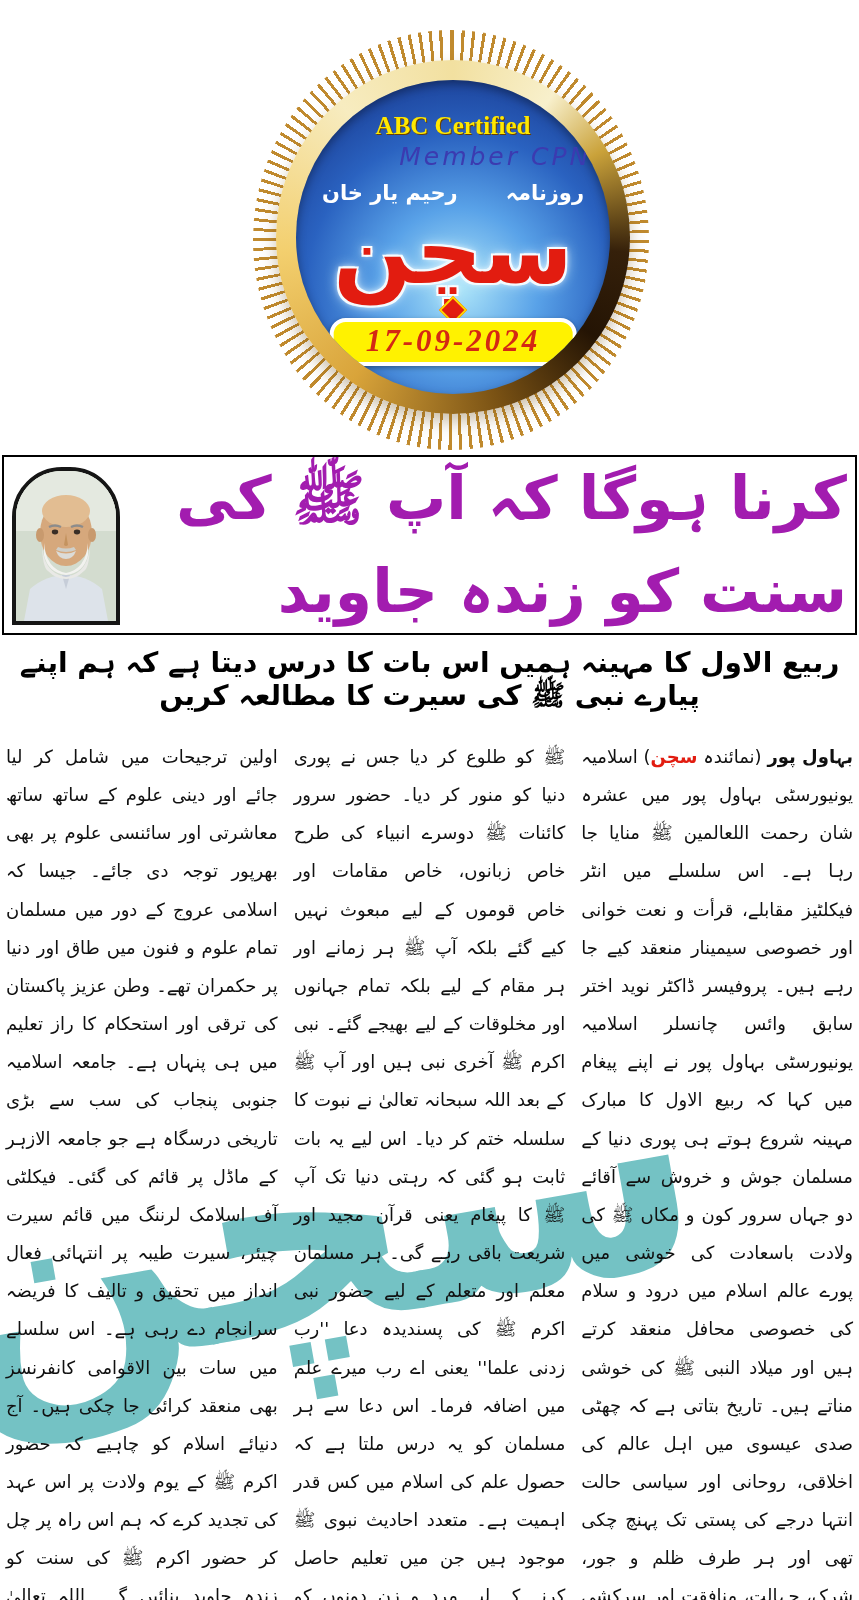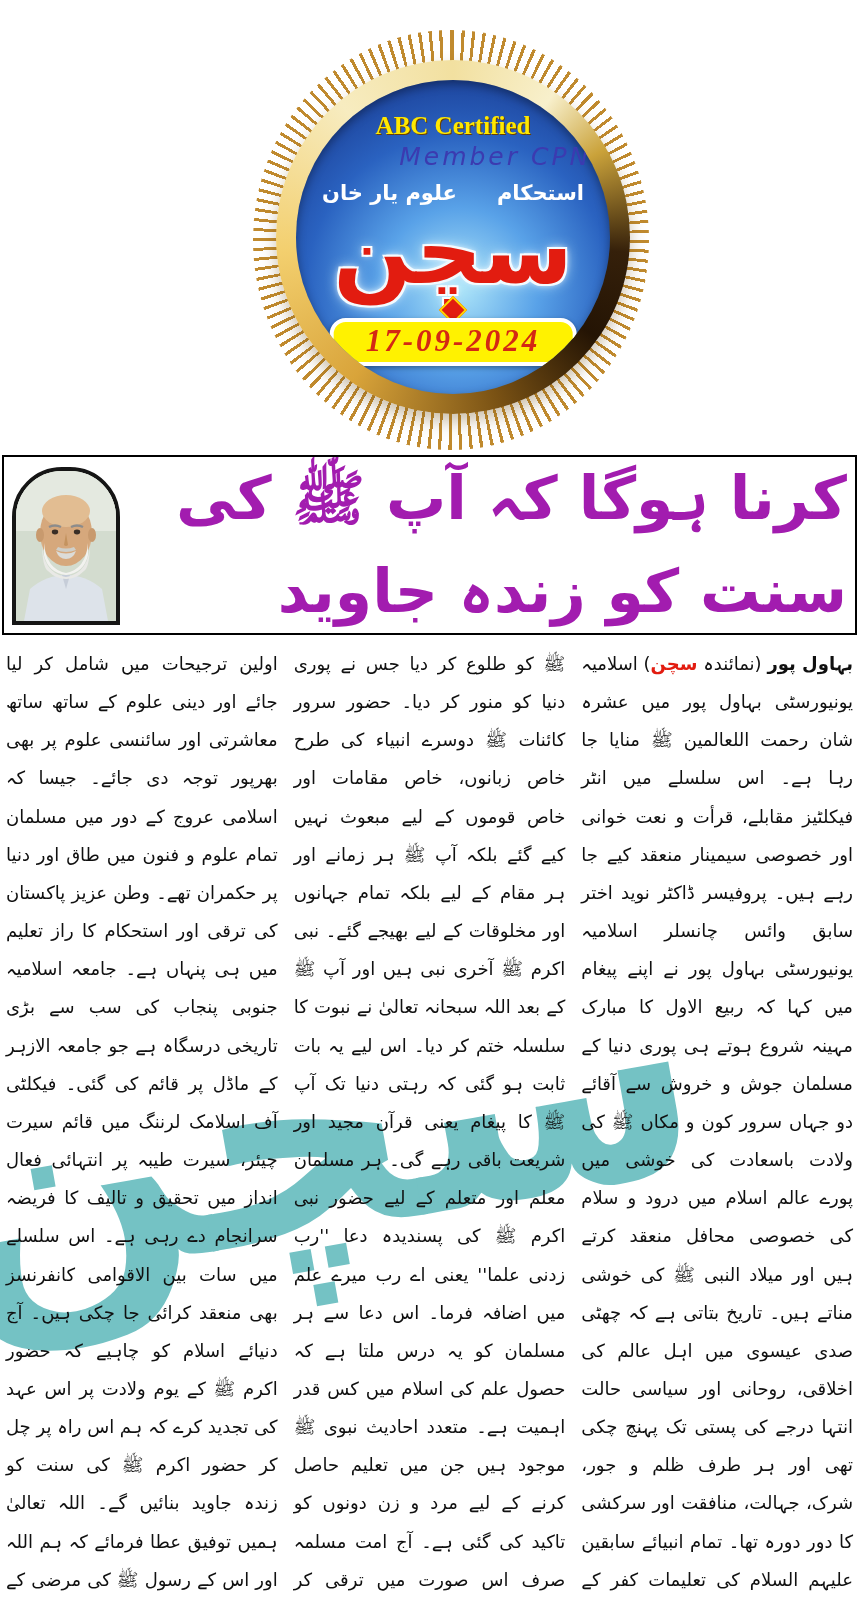--- a/index.html
+++ b/index.html
@@ -107,22 +107,22 @@
 
 <div class="page">
 
   <div class="masthead">
     <div class="sunburst"></div>
     <div class="gold-ring">
       <div class="blue-circle">
         <div class="abc-certified">ABC Certified</div>
         <div class="member-cpne">Member CPNE</div>
         <div class="urdu-row">
-          <span>استحکام</span>
-          <span>علوم یار خان</span>
+          <span>روزنامہ</span>
+          <span>رحیم یار خان</span>
         </div>
         <div class="paper-name">سچن</div>
         <div class="diamond-ornament">
           <div class="diamond"></div>
           <div class="diamond small"></div>
         </div>
         <div class="date-badge">17-09-2024</div>
       </div>
     </div>
   </div>
@@ -145,20 +145,21 @@
         <path d="M50 62 L48 74 Q50 76 52 74 Z" fill="#c4935f"></path>
         <path d="M26 70 Q26 102 50 106 Q74 102 74 70 Q74 96 68 100 Q60 108 50 108 Q40 108 32 100 Q26 96 26 70 Z" fill="#e9e9e6"></path>
         <path d="M28 72 Q30 98 50 102 Q70 98 72 72 L72 84 Q68 102 50 104 Q32 102 28 84 Z" fill="#f2f2ef"></path>
         <path d="M40 80 Q50 85 60 80 Q57 88 50 88 Q43 88 40 80 Z" fill="#dcdcd8"></path>
         <path d="M40 79 Q50 83 60 79 L58 76 Q50 79 42 76 Z" fill="#cfcfc9"></path>
       </svg>
     </div>
     <div class="headline-text">یوم ولادت ﷺ پر عہد کرنا ہوگا کہ آپ ﷺ کی سنت کو زندہ جاوید بنائیں گے</div>
   </div>
 
+  <div class="subhead1">ربیع الاول کا مہینہ ہمیں اس بات کا درس دیتا ہے کہ ہم اپنے پیارے نبی ﷺ کی سیرت کا مطالعہ کریں</div>
 
   <div class="article">
     <div class="watermark">سچن</div>
     <div class="columns">
       <div class="col">
         <span class="dateline-city">بہاول پور</span><span> (نمائندہ </span><span class="dateline-paper">سچن</span><span>) </span><span>اسلامیہ یونیورسٹی بہاول پور میں عشرہ شان رحمت اللعالمین ﷺ منایا جا رہا ہے۔ اس سلسلے میں انٹر فیکلٹیز مقابلے، قرأت و نعت خوانی اور خصوصی سیمینار منعقد کیے جا رہے ہیں۔ پروفیسر ڈاکٹر نوید اختر سابق وائس چانسلر اسلامیہ یونیورسٹی بہاول پور نے اپنے پیغام میں کہا کہ ربیع الاول کا مبارک مہینہ شروع ہوتے ہی پوری دنیا کے مسلمان جوش و خروش سے آقائے دو جہاں سرور کون و مکاں ﷺ کی ولادت باسعادت کی خوشی میں پورے عالم اسلام میں درود و سلام کی خصوصی محافل منعقد کرتے ہیں اور میلاد النبی ﷺ کی خوشی مناتے ہیں۔ تاریخ بتاتی ہے کہ چھٹی صدی عیسوی میں اہل عالم کی اخلاقی، روحانی اور سیاسی حالت انتہا درجے کی پستی تک پہنچ چکی تھی اور ہر طرف ظلم و جور، شرک، جہالت، منافقت اور سرکشی کا دور دورہ تھا۔ تمام انبیائے سابقین علیہم السلام کی تعلیمات کفر کے دبیز پردوں میں چھپ چکی تھیں۔ ایسے حالات میں رب العالمین نے وادی بطحیٰ اور تمام عالم کے اندھیروں کو نور، علم و ہدایت اور وجدان و عرفان میں بدلنے کے لیے اس سراج منیر</span>
       </div>
       <div class="col">ﷺ کو طلوع کر دیا جس نے پوری دنیا کو منور کر دیا۔ حضور سرور کائنات ﷺ دوسرے انبیاء کی طرح خاص زبانوں، خاص مقامات اور خاص قوموں کے لیے مبعوث نہیں کیے گئے بلکہ آپ ﷺ ہر زمانے اور ہر مقام کے لیے بلکہ تمام جہانوں اور مخلوقات کے لیے بھیجے گئے۔ نبی اکرم ﷺ آخری نبی ہیں اور آپ ﷺ کے بعد اللہ سبحانہ تعالیٰ نے نبوت کا سلسلہ ختم کر دیا۔ اس لیے یہ بات ثابت ہو گئی کہ رہتی دنیا تک آپ ﷺ کا پیغام یعنی قرآن مجید اور شریعت باقی رہے گی۔ ہر مسلمان معلم اور متعلم کے لیے حضور نبی اکرم ﷺ کی پسندیدہ دعا ''رب زدنی علما'' یعنی اے رب میرے علم میں اضافہ فرما۔ اس دعا سے ہر مسلمان کو یہ درس ملتا ہے کہ حصول علم کی اسلام میں کس قدر اہمیت ہے۔ متعدد احادیث نبوی ﷺ موجود ہیں جن میں تعلیم حاصل کرنے کے لیے مرد و زن دونوں کو تاکید کی گئی ہے۔ آج امت مسلمہ صرف اس صورت میں ترقی کر سکتی ہے جب تعلیم کو</div>
       <div class="col">اولین ترجیحات میں شامل کر لیا جائے اور دینی علوم کے ساتھ ساتھ معاشرتی اور سائنسی علوم پر بھی بھرپور توجہ دی جائے۔ جیسا کہ اسلامی عروج کے دور میں مسلمان تمام علوم و فنون میں طاق اور دنیا پر حکمران تھے۔ وطن عزیز پاکستان کی ترقی اور استحکام کا راز تعلیم میں ہی پنہاں ہے۔ جامعہ اسلامیہ جنوبی پنجاب کی سب سے بڑی تاریخی درسگاہ ہے جو جامعہ الازہر کے ماڈل پر قائم کی گئی۔ فیکلٹی آف اسلامک لرننگ میں قائم سیرت چیئر، سیرت طیبہ پر انتہائی فعال انداز میں تحقیق و تالیف کا فریضہ سرانجام دے رہی ہے۔ اس سلسلے میں سات بین الاقوامی کانفرنسز بھی منعقد کرائی جا چکی ہیں۔ آج دنیائے اسلام کو چاہیے کہ حضور اکرم ﷺ کے یوم ولادت پر اس عہد کی تجدید کرے کہ ہم اس راہ پر چل کر حضور اکرم ﷺ کی سنت کو زندہ جاوید بنائیں گے۔ اللہ تعالیٰ ہمیں توفیق عطا فرمائے کہ ہم اللہ اور اس کے رسول ﷺ کی مرضی کے مطابق زندگی گزاریں اور اسلام اور قرآن کی تعلیمات اپنا کر دنیا و آخرت میں سرخرو ہوں۔</div>
     </div>

